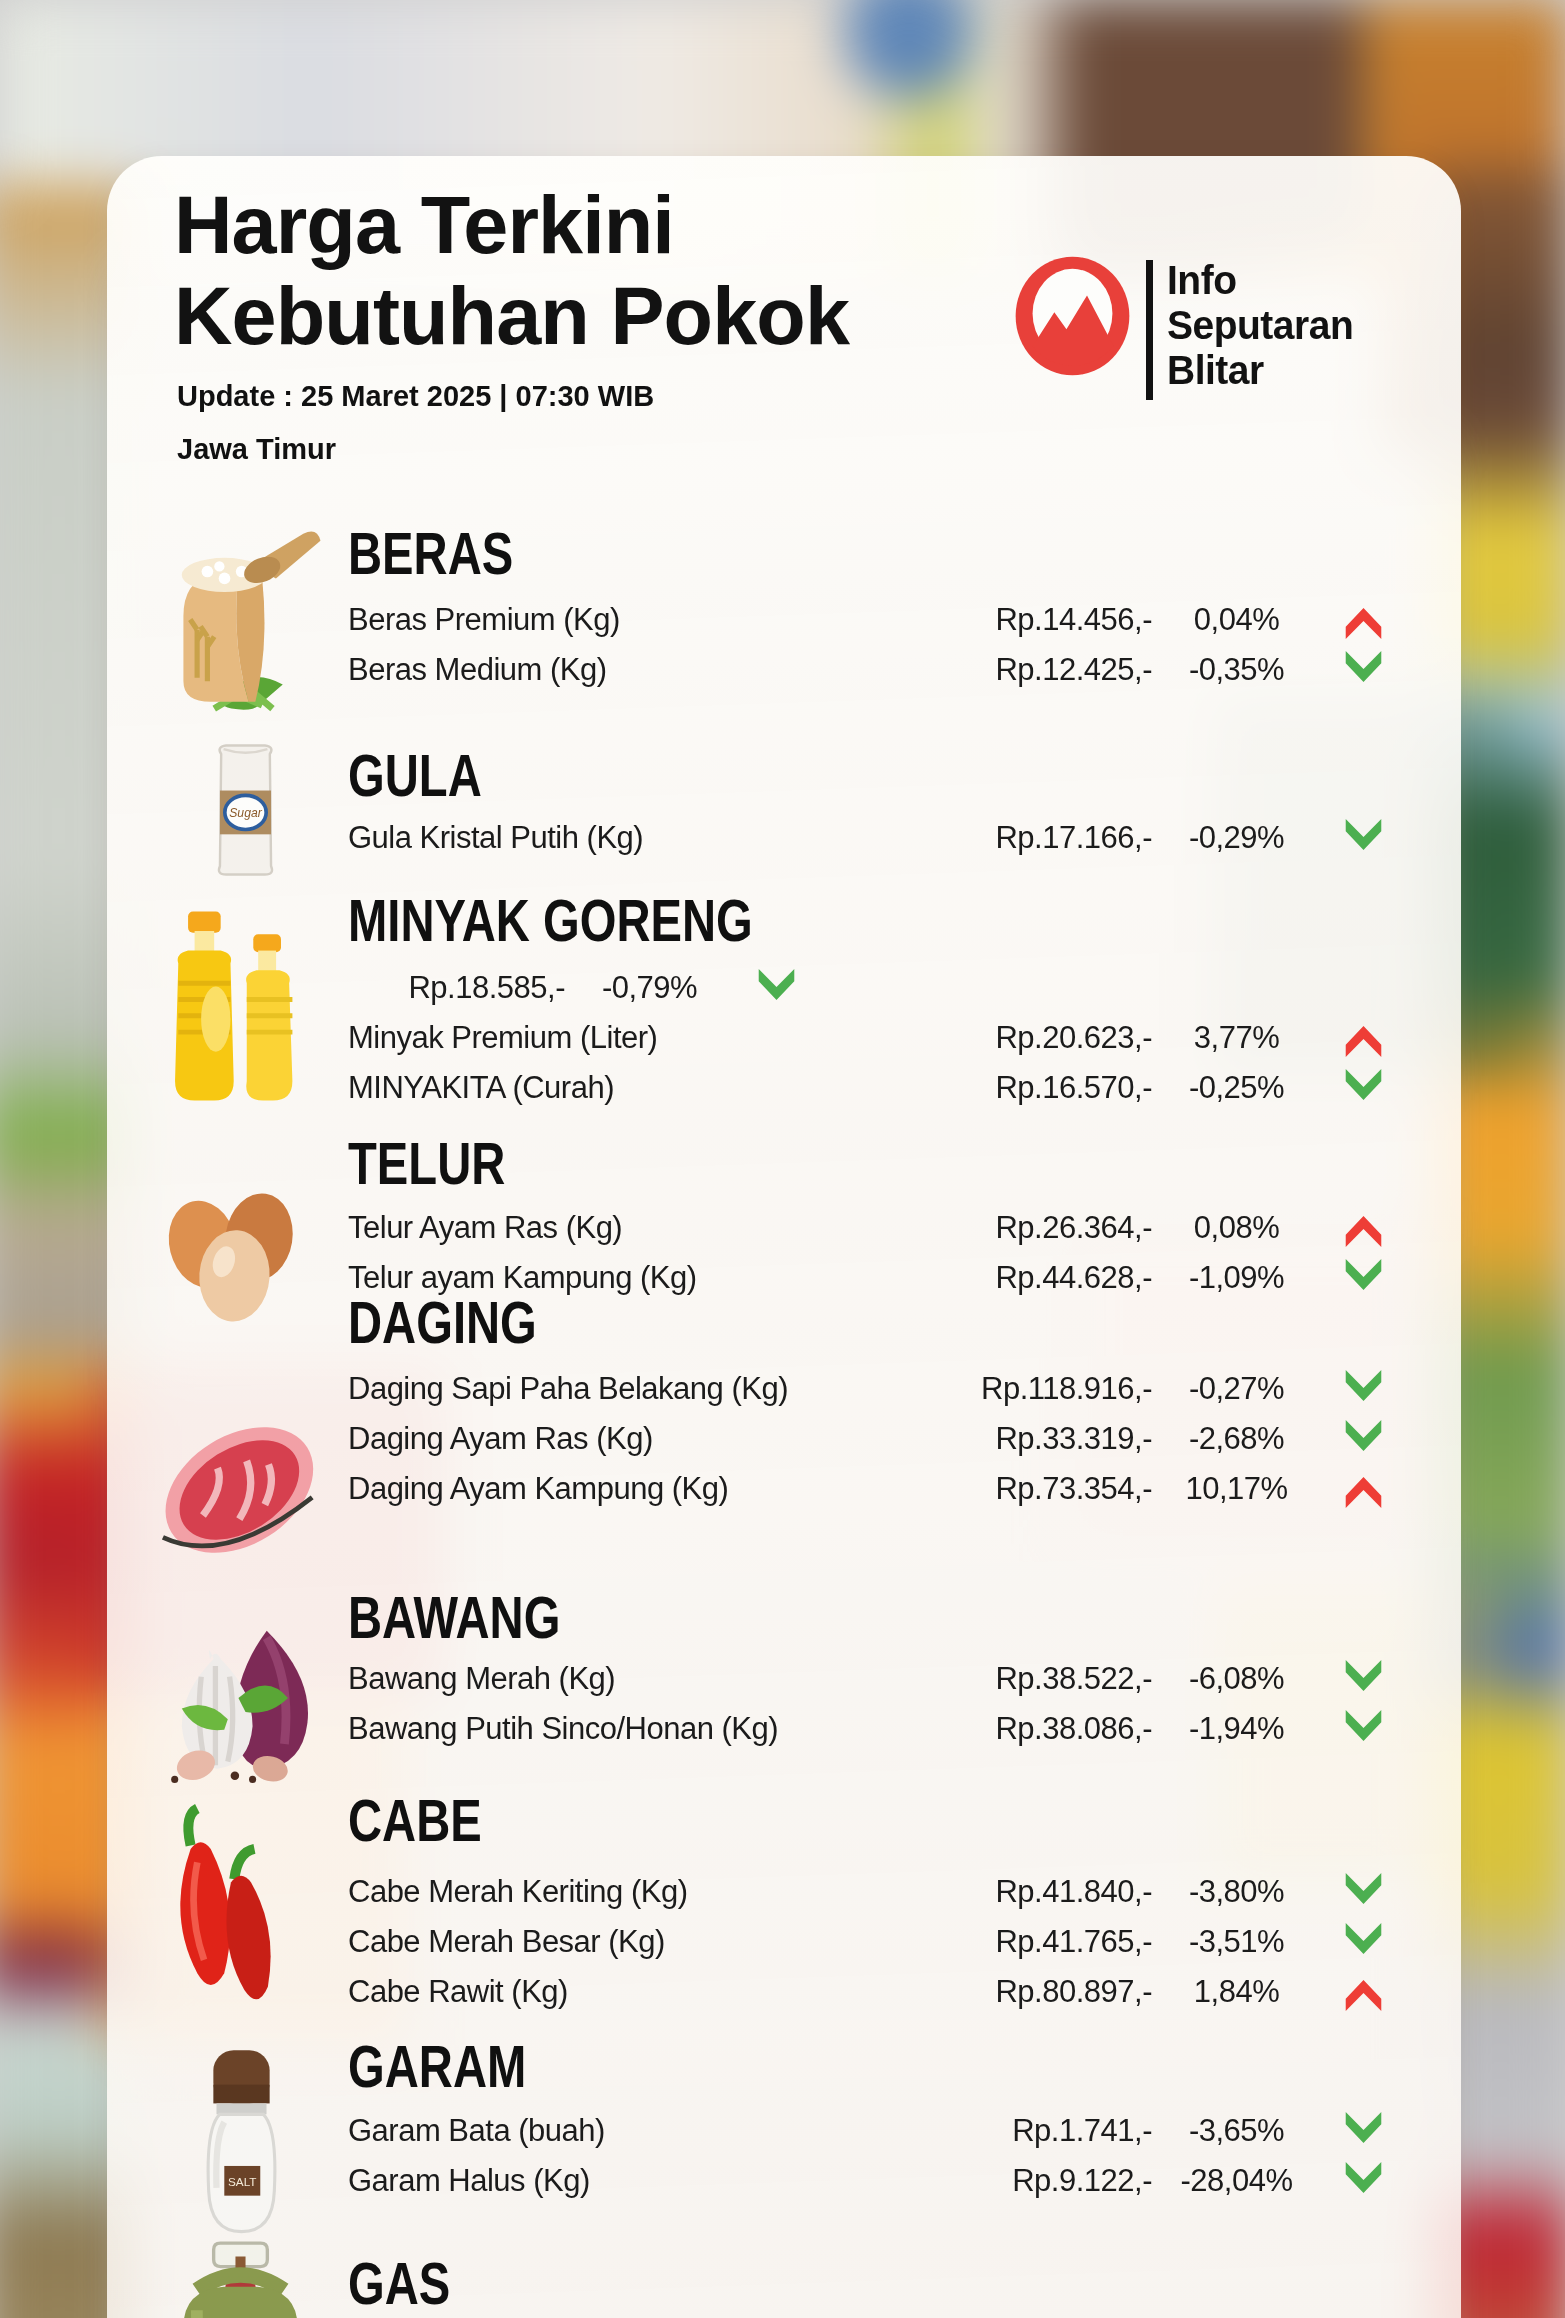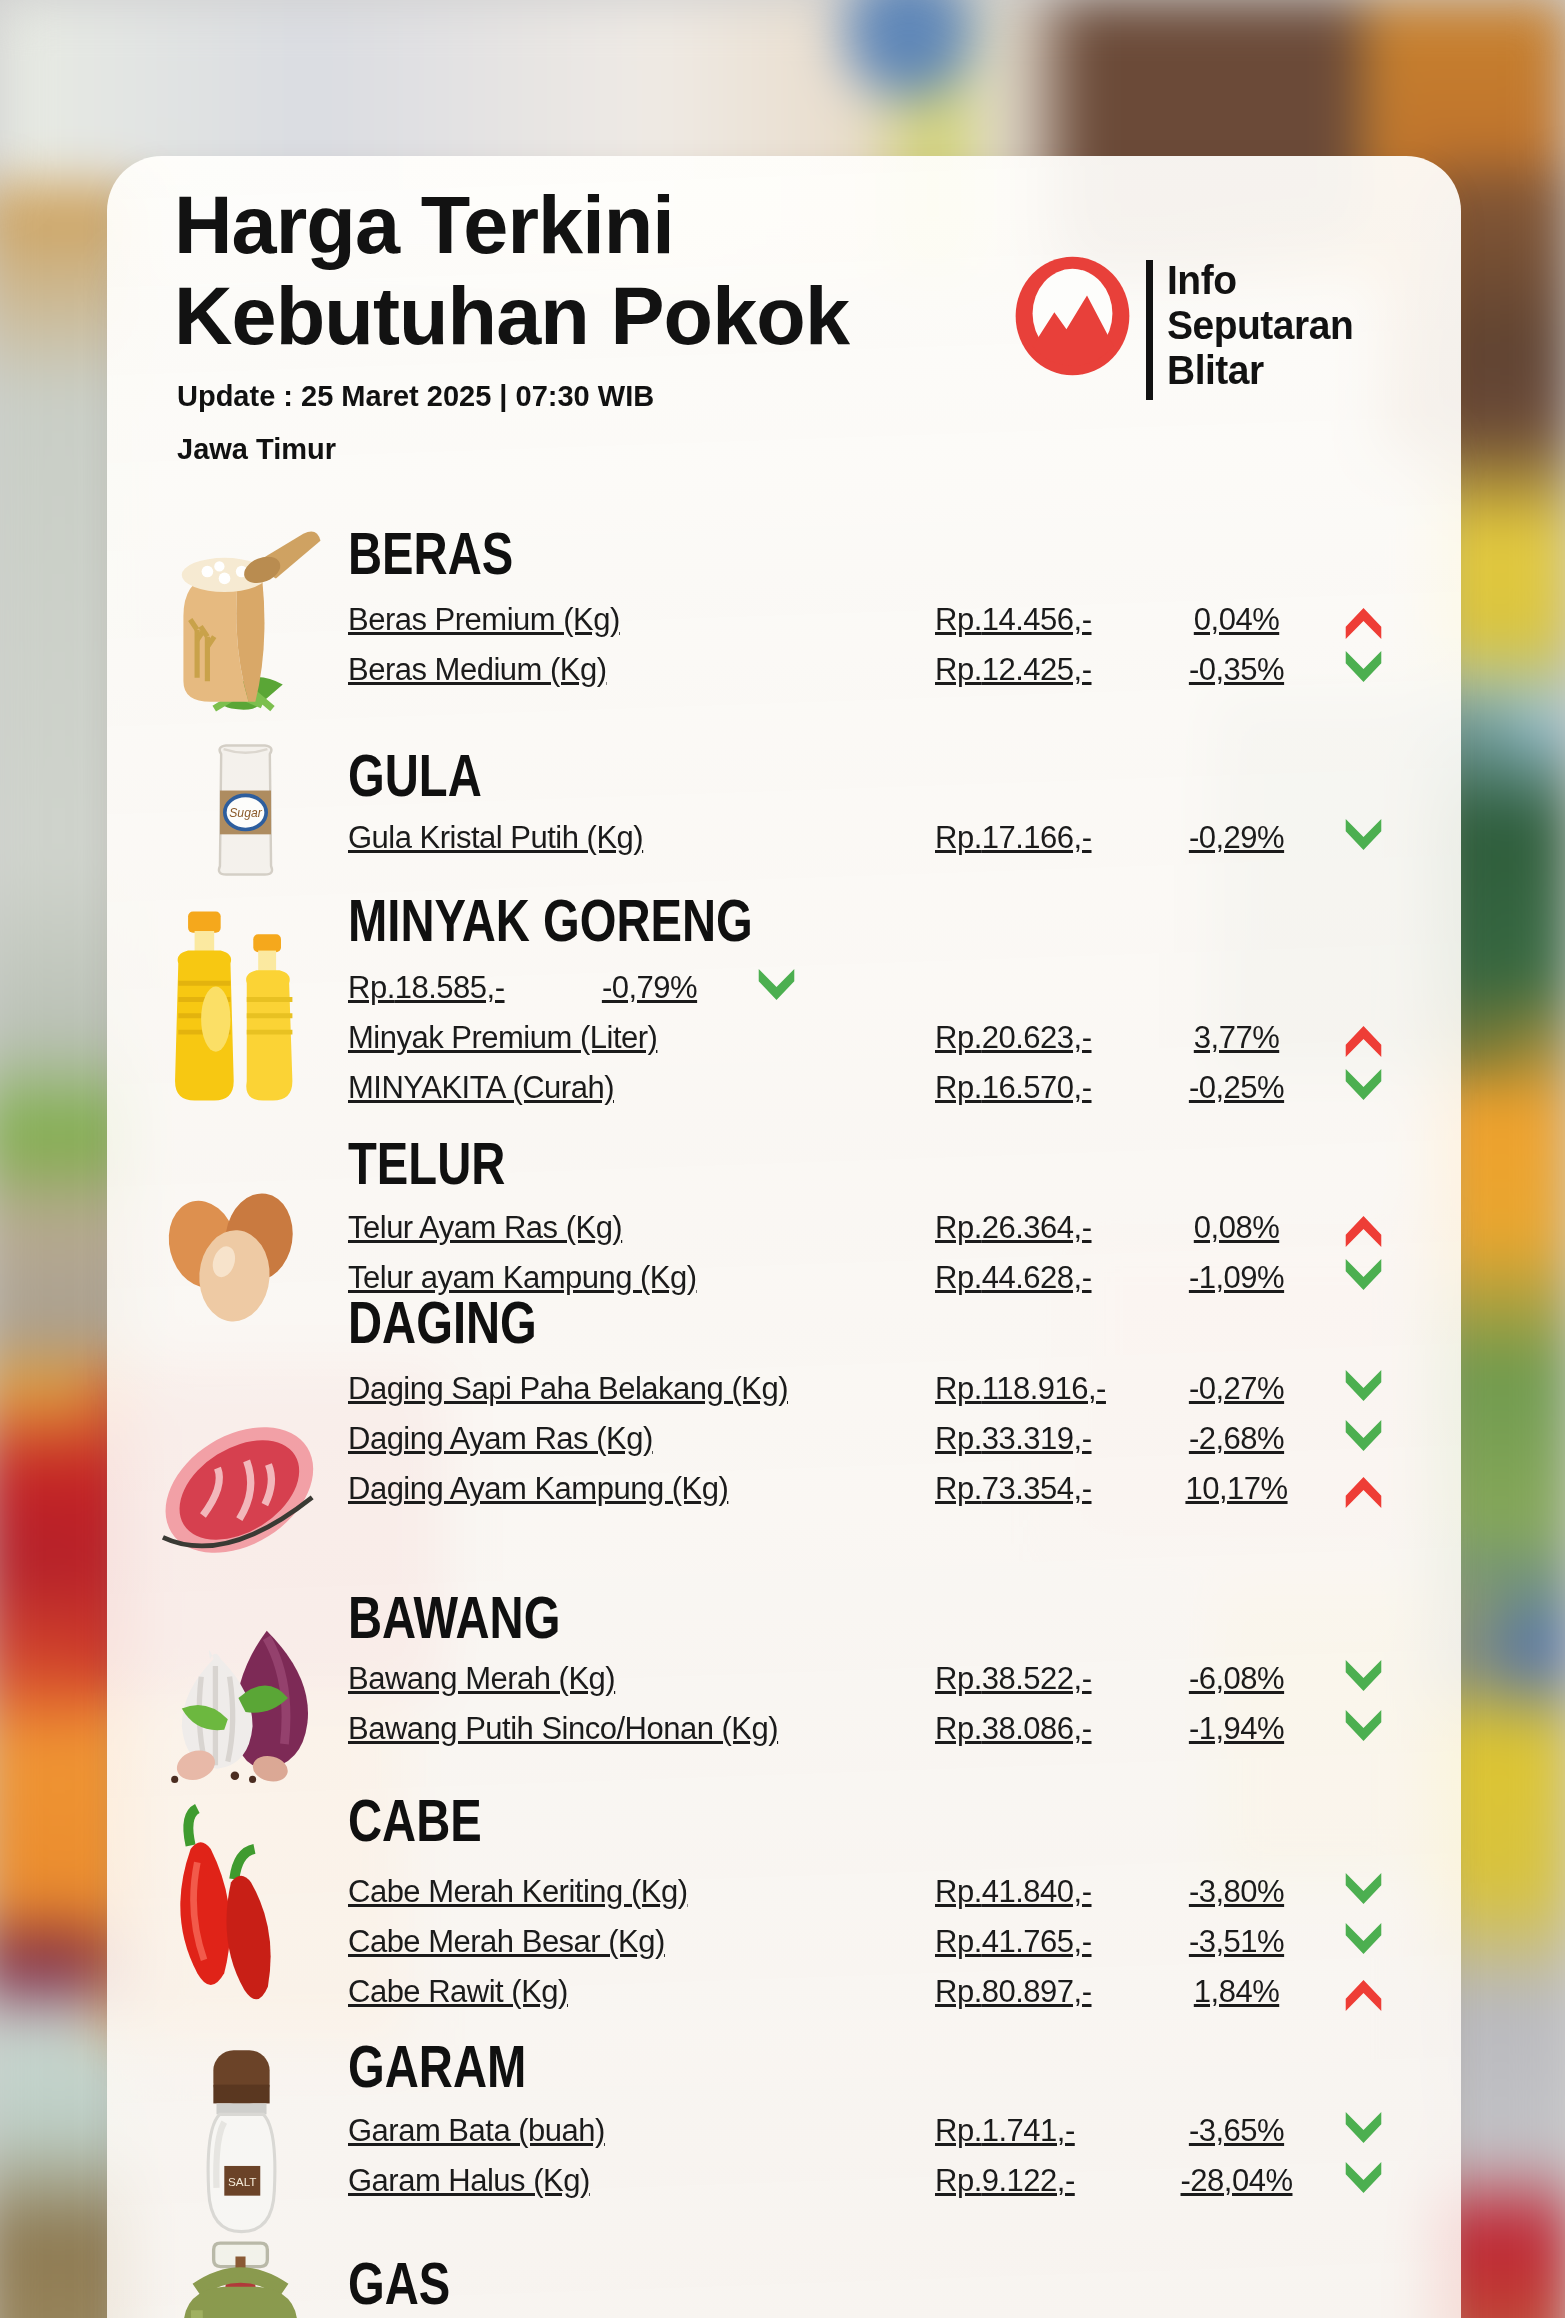--- a/index.html
+++ b/index.html
@@ -19,23 +19,23 @@
           font-weight:700;color:#111;}
   
   .isb-mark{position:absolute;left:905px;top:98px;width:121px;height:124px;}
   .isb-bar{position:absolute;left:1039px;top:104px;width:7px;height:140px;background:#121212;}
   .isb-text{position:absolute;left:1060px;top:102px;font-size:41px;line-height:45px;
             font-weight:700;color:#121212;transform:scaleX(.95);transform-origin:0 0;letter-spacing:-0.5px;}
   
   .sec{position:absolute;left:241px;width:1048px;}
   .shead{margin:0;font-size:59px;line-height:70px;font-weight:700;color:#101010;}
   .cx{display:inline-block;transform:scaleX(.80);transform-origin:0 50%;letter-spacing:0;}
-  .row{display:flex;align-items:center;height:50px;font-size:31px;letter-spacing:-0.5px;color:#1b1b1b;text-decoration:underline;}
+  .row{display:flex;align-items:center;height:50px;font-size:31px;letter-spacing:-0.5px;color:#1b1b1b;}
   .lbl{width:587px;flex:none;}
-  .price{width:217px;flex:none;display:flex;justify-content:flex-start;}
+  .price{width:217px;flex:none;display:flex;justify-content:flex-end;}
   .chg{width:169px;flex:none;text-align:center;}
   .chev{flex:none;width:45px;height:40px;margin-left:20.4px;display:flex;align-items:center;}
   .chev svg{width:45px;height:40px;fill:currentColor;}
   .chev.up{color:#ee3d36;}
   .chev.down{color:#4caf50;}
   .chev.down svg{transform:rotate(180deg);}
   
   .ic{position:absolute;}
 </style>
 </head>

